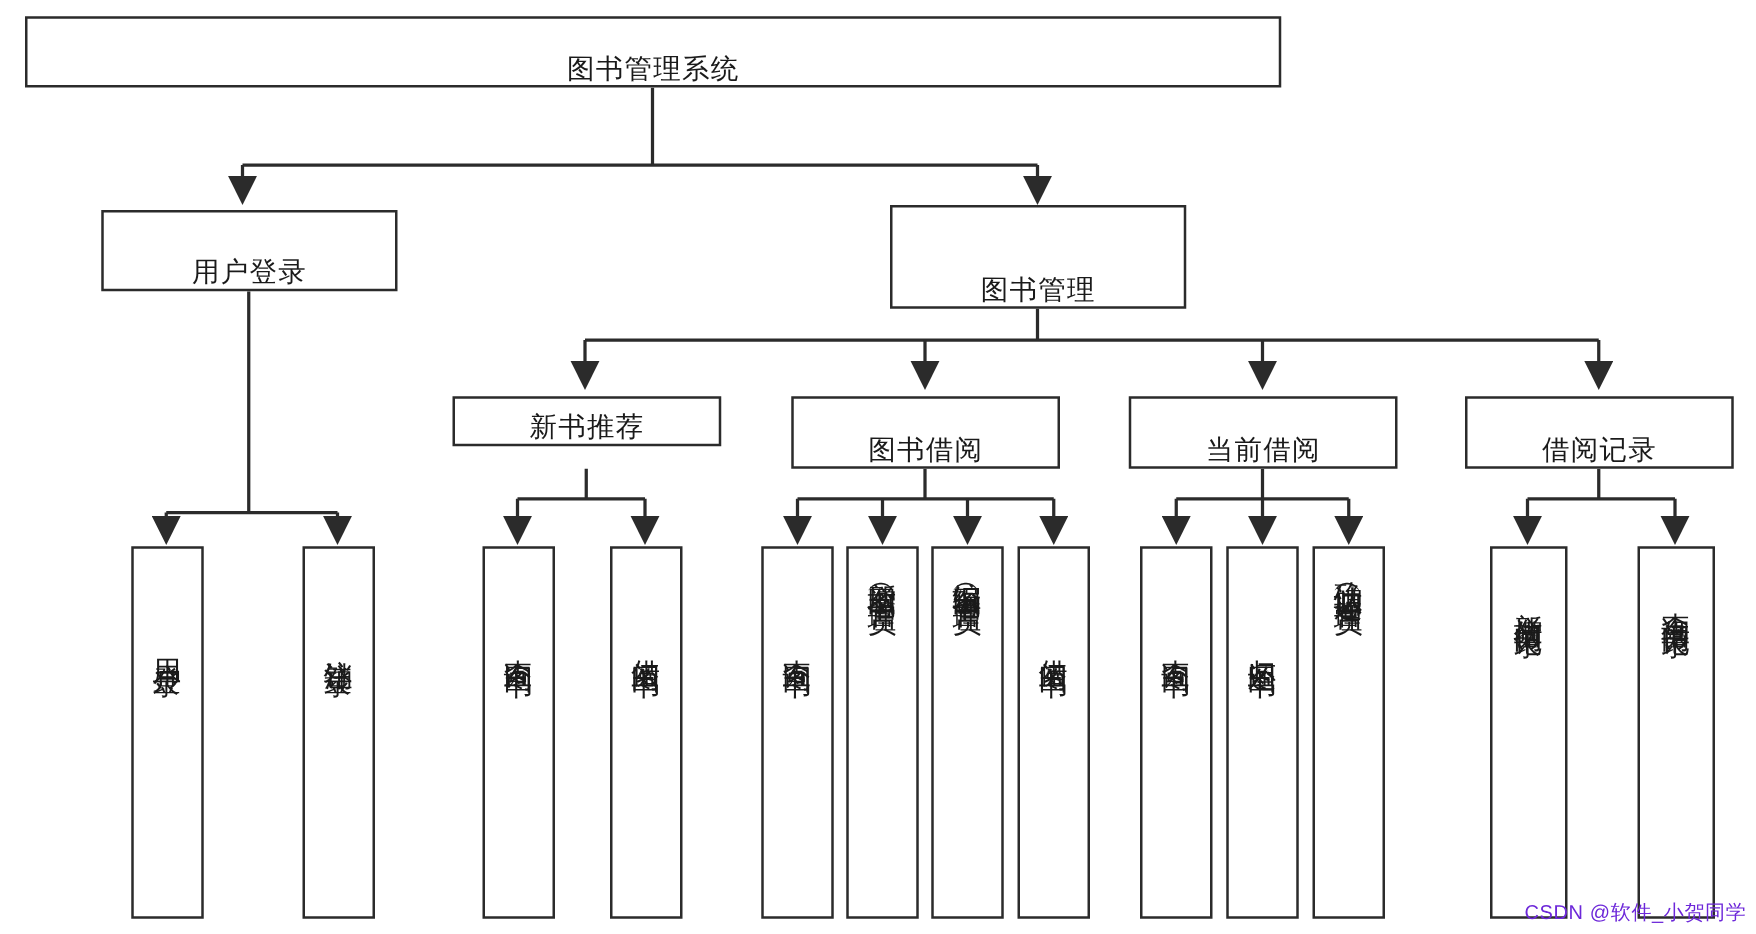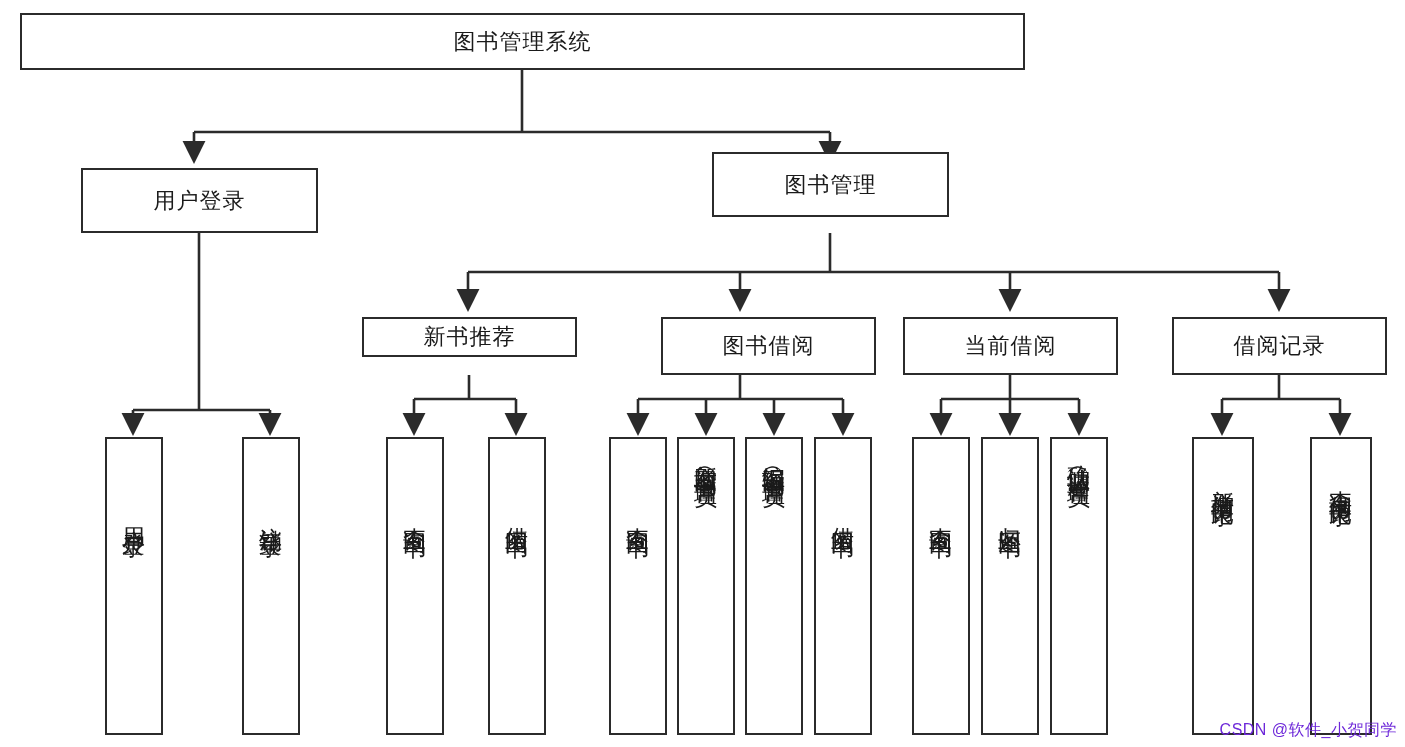--- a/index.html
+++ b/index.html
@@ -24,21 +24,21 @@
     width: 1405px;
     height: 747px;
     pointer-events: none;
   }
   .node {
     position: absolute;
     box-sizing: border-box;
     background: #ffffff;
     border: 2px solid #2b2b2b;
     display: flex;
-    align-items: center;
+    align-items: flex-end;
     justify-content: center;
     color: #1a1a1a;
     z-index: 2;
   }
   .node .label {
     display: block;
     text-align: center;
     line-height: 1.18;
   }
   .node.horiz .label {
@@ -124,28 +124,28 @@
     </g>
   </svg>
 
   <div class="node horiz" style="left:20px; top:13px; width:1005px; height:57px;">
     <span class="label">图书管理系统</span>
   </div>
 
   <div class="node horiz" style="left:81px; top:168px; width:237px; height:65px;">
     <span class="label">用户登录</span>
   </div>
-  <div class="node horiz" style="left:712px; top:152px; width:237px; height:65px;">
+  <div class="node horiz" style="left:712px; top:164px; width:237px; height:83px;">
     <span class="label">图书管理</span>
   </div>
 
   <div class="node horiz" style="left:362px; top:317px; width:215px; height:40px;">
     <span class="label">新书推荐</span>
   </div>
-  <div class="node horiz" style="left:633px; top:317px; width:215px; height:58px;margin-left:28px;">
+  <div class="node horiz" style="left:633px; top:317px; width:215px; height:58px;">
     <span class="label">图书借阅</span>
   </div>
   <div class="node horiz" style="left:903px; top:317px; width:215px; height:58px;">
     <span class="label">当前借阅</span>
   </div>
   <div class="node horiz" style="left:1172px; top:317px; width:215px; height:58px;">
     <span class="label">借阅记录</span>
   </div>
 
   <div class="node vert" style="left:105px; top:437px; width:58px; height:298px; padding-top:70px;">

